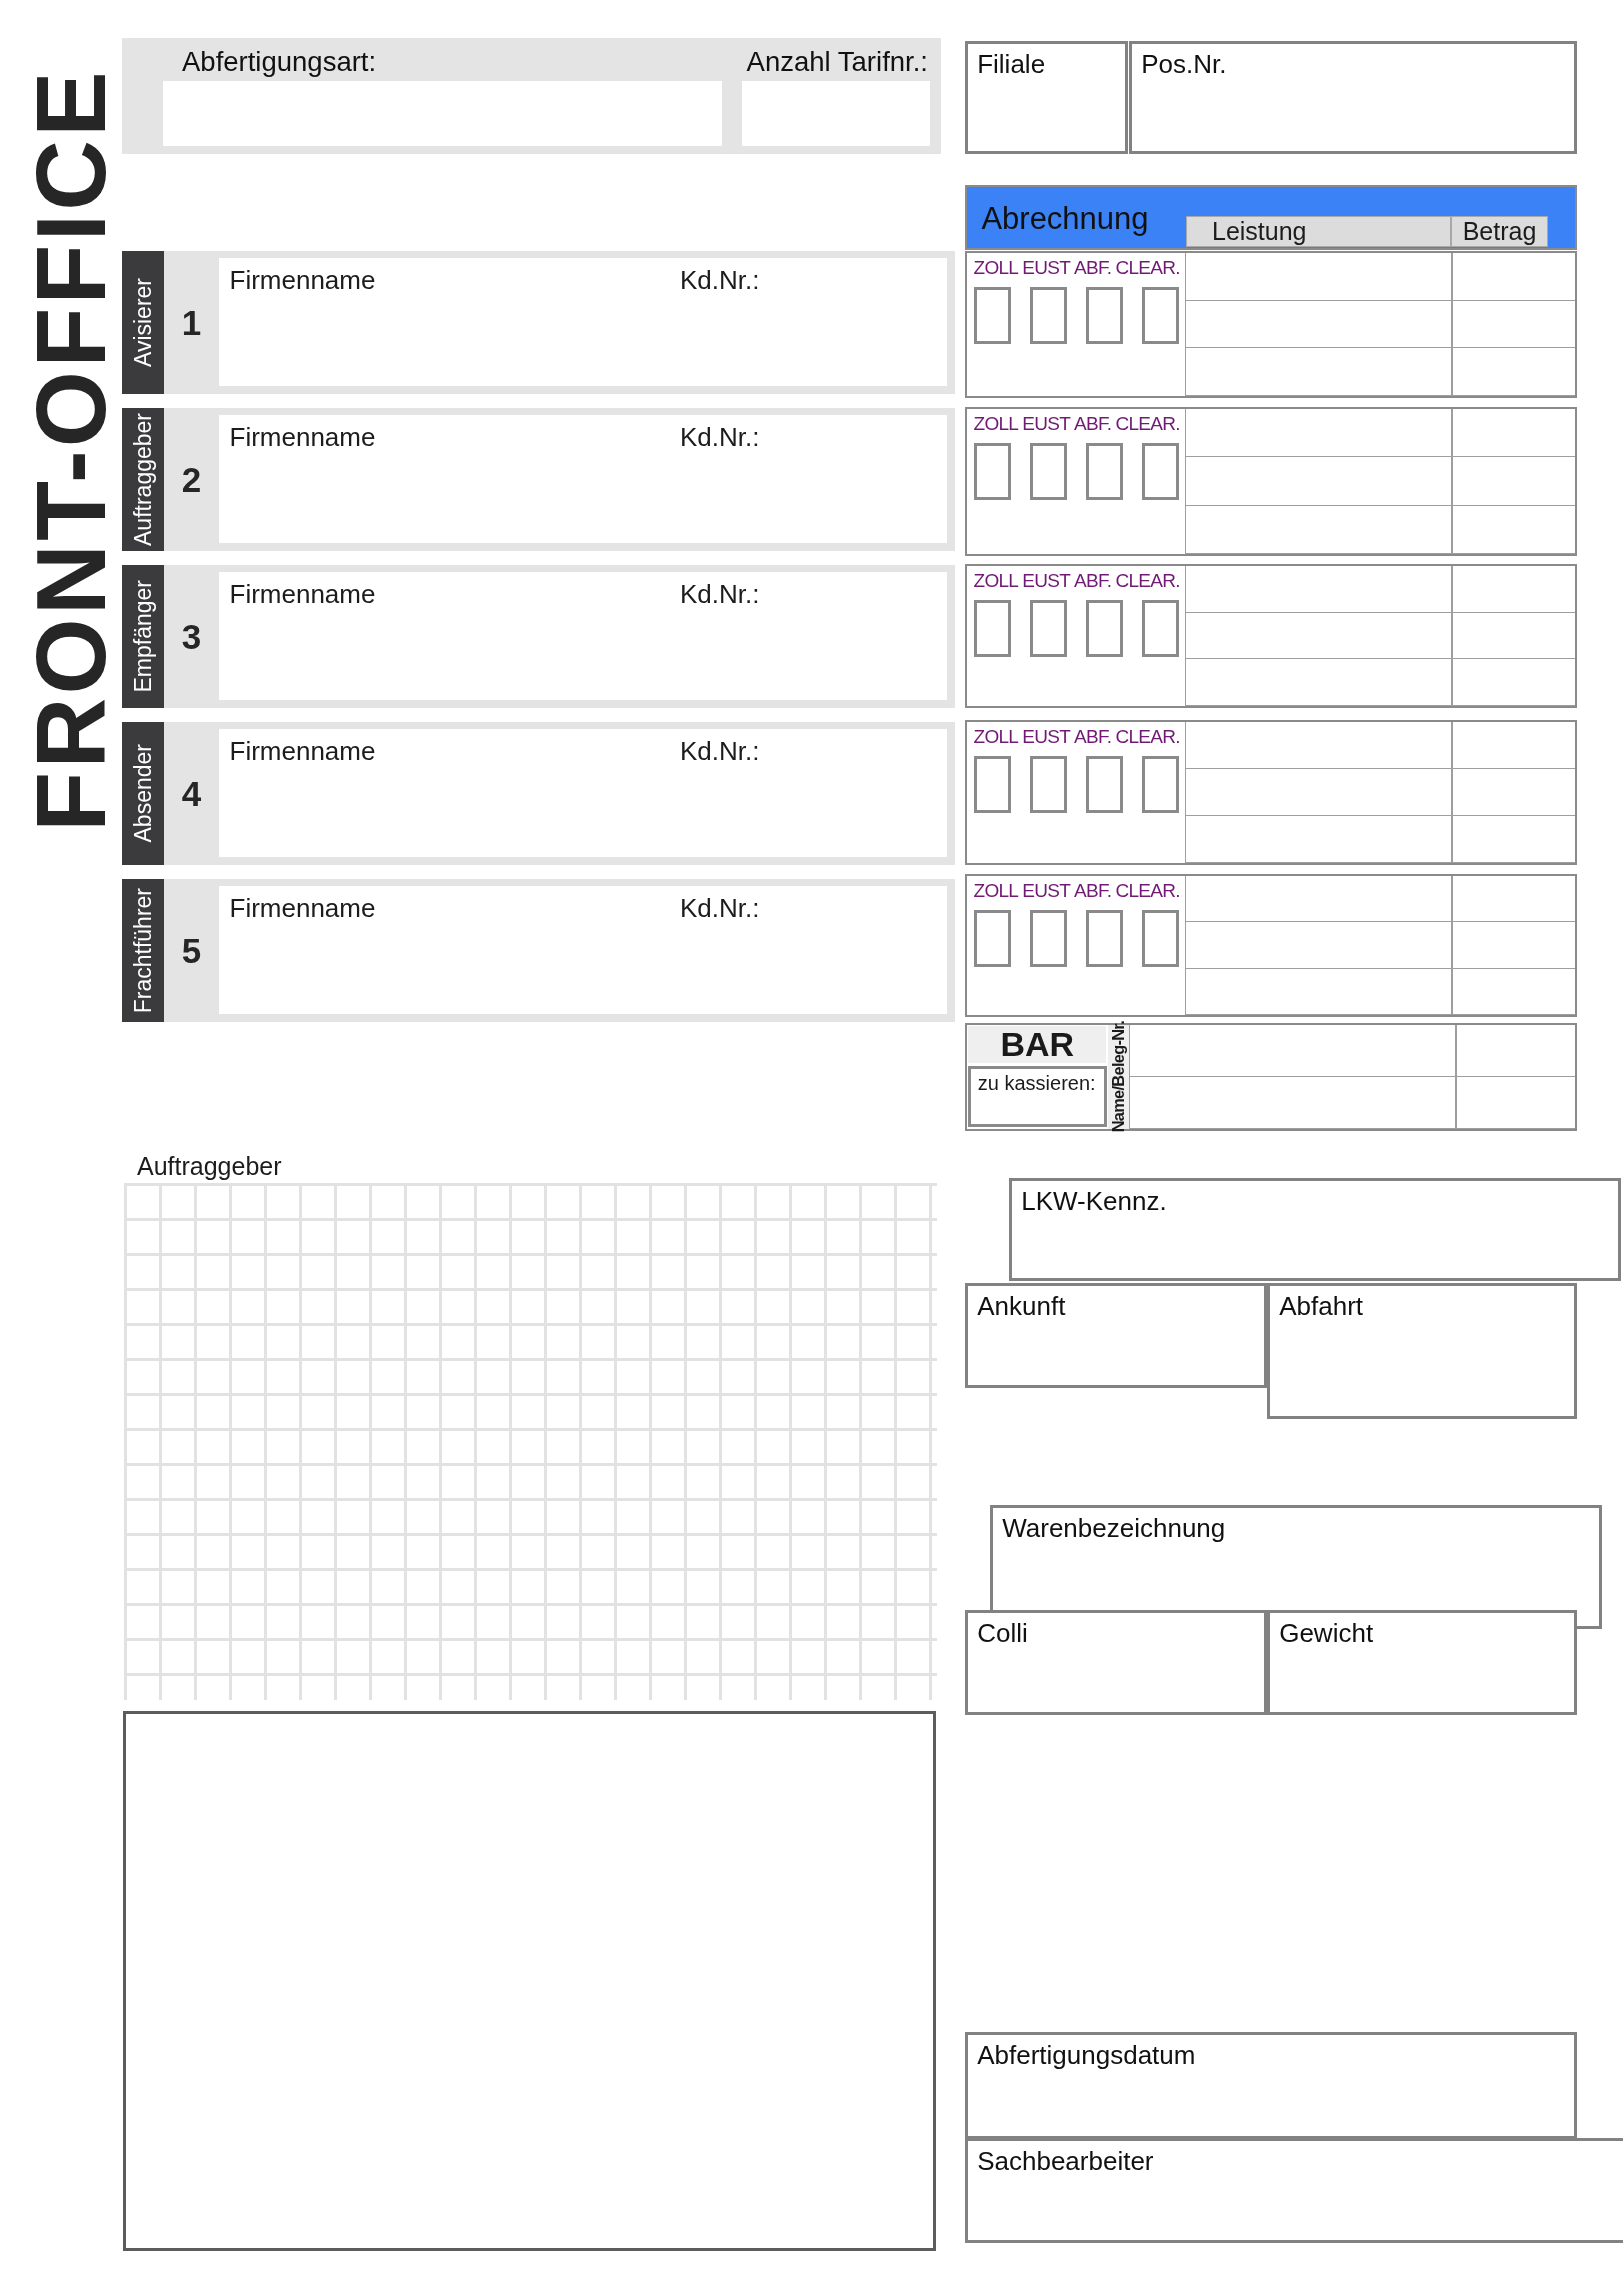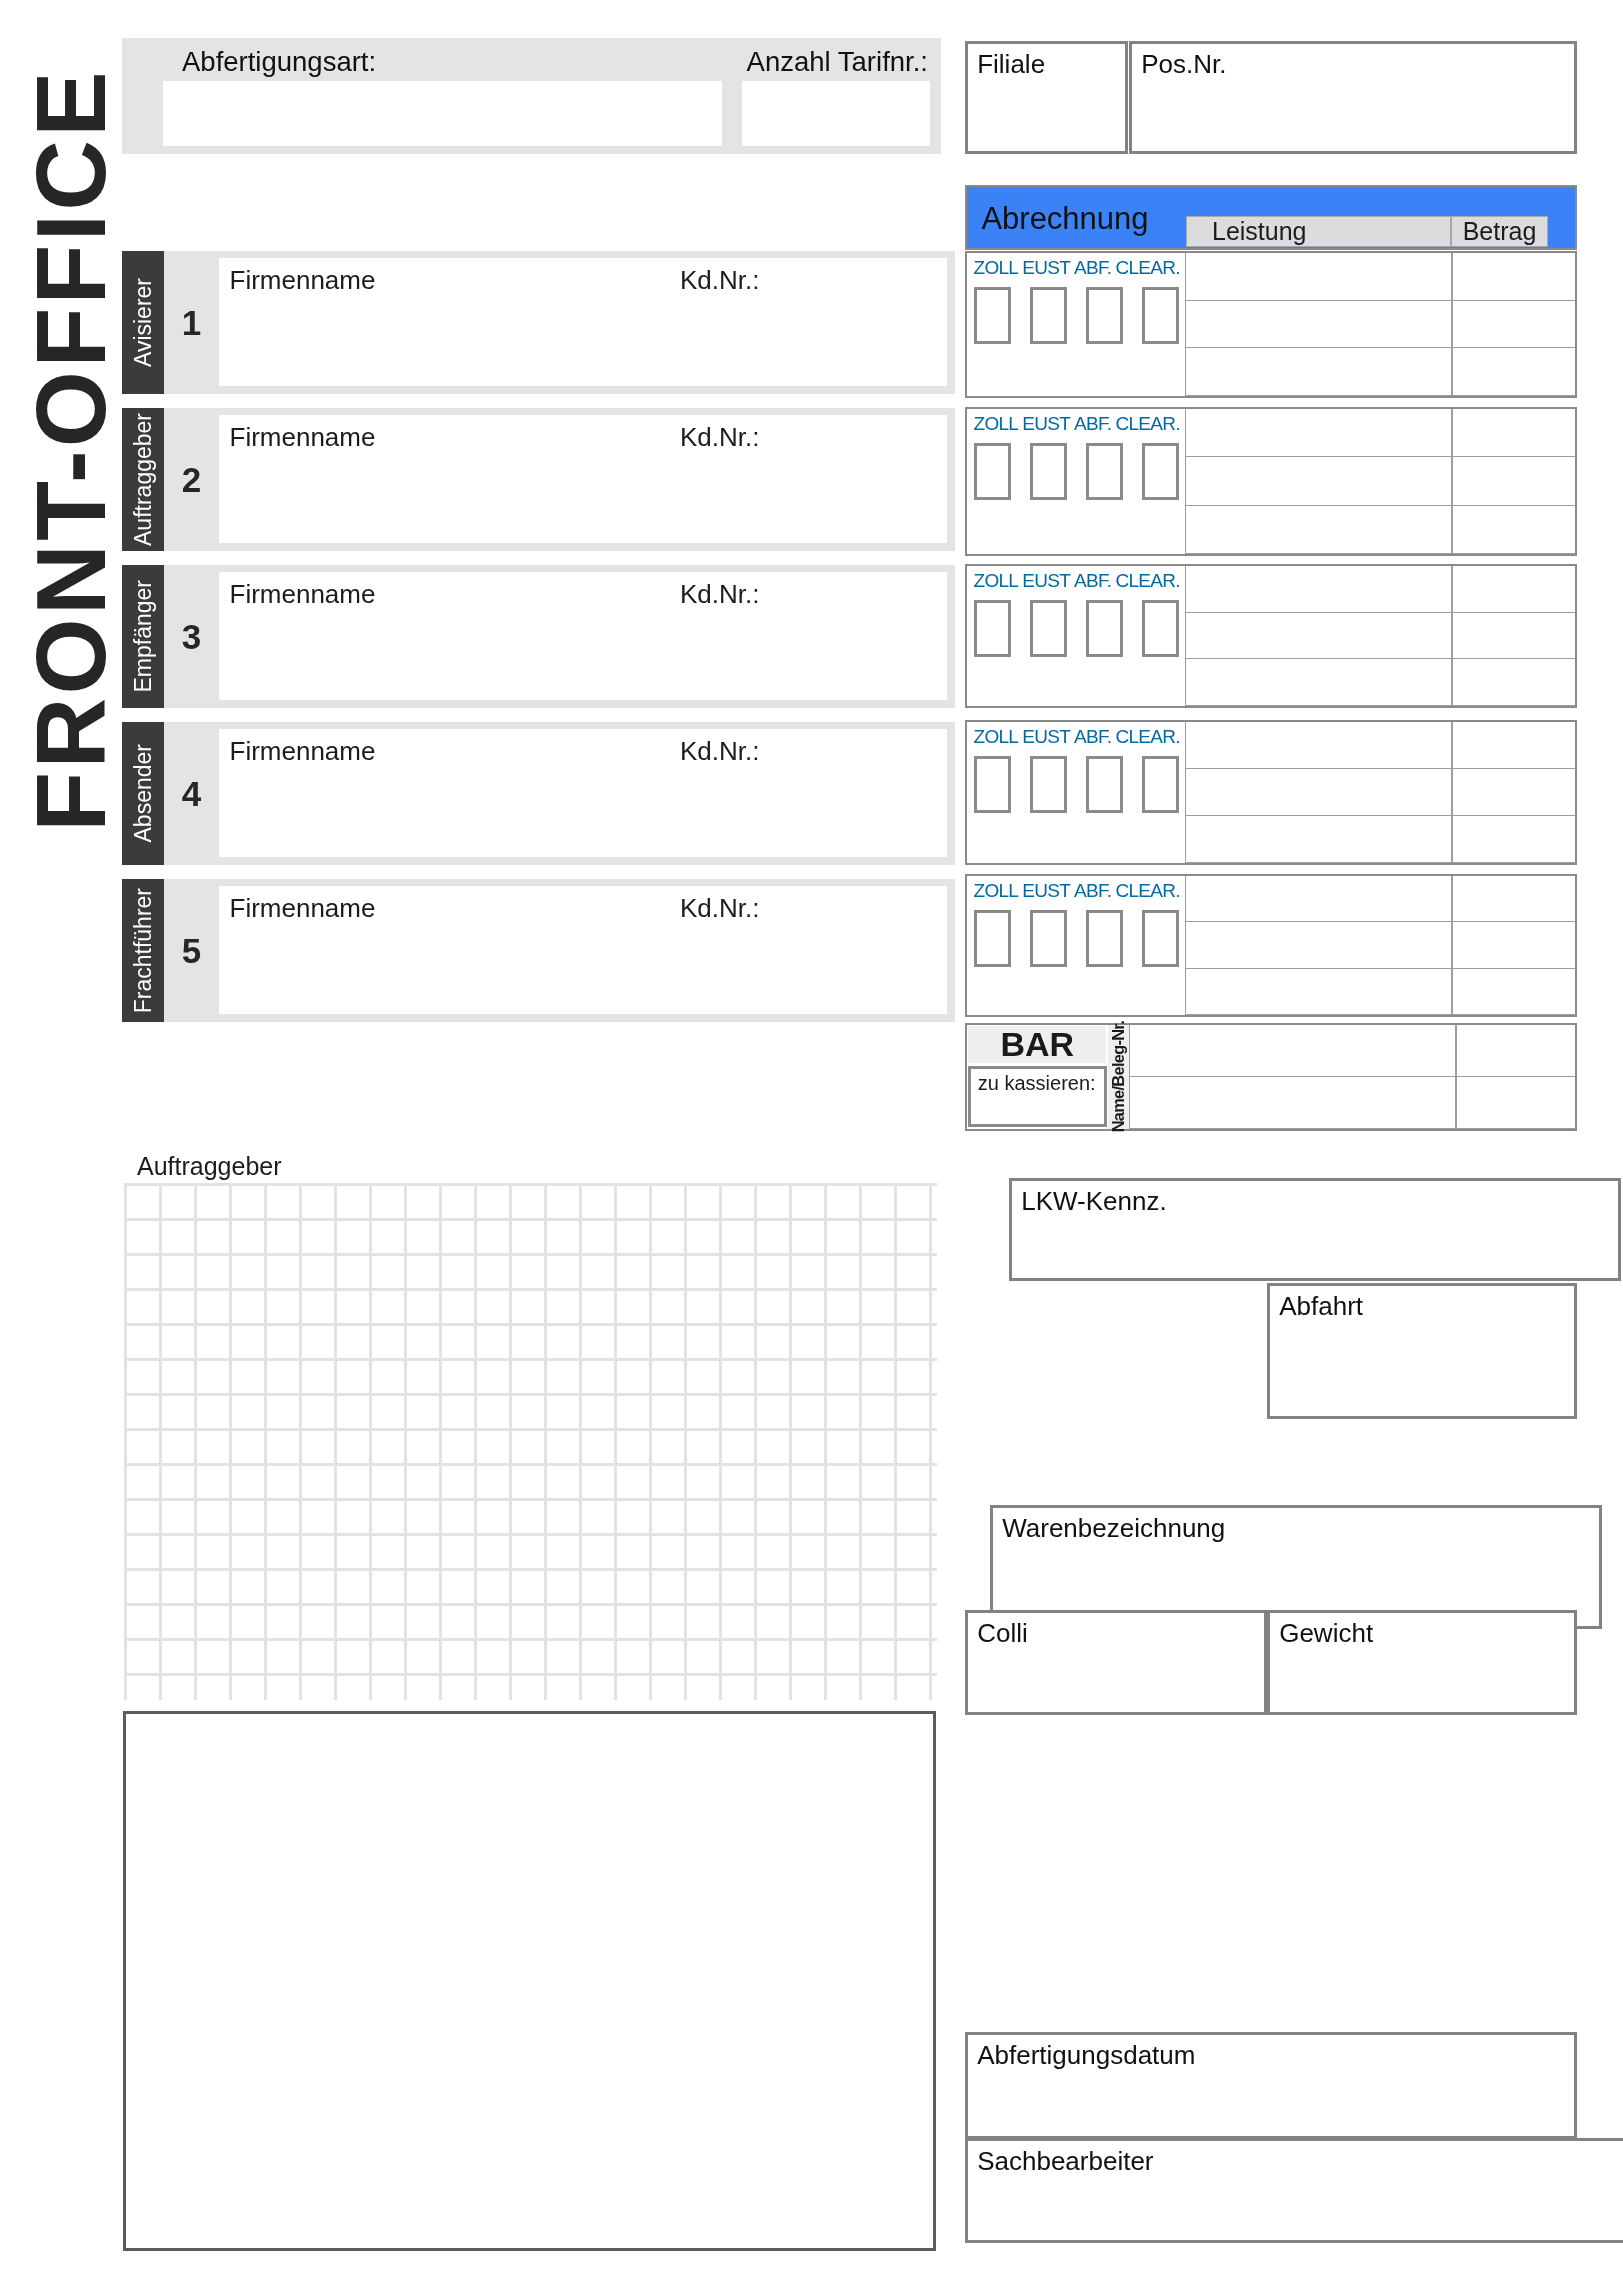--- a/index.html
+++ b/index.html
@@ -41,21 +41,21 @@
           display:flex; align-items:center; justify-content:center; font-size:35px; font-weight:bold; color:#262626; }
   .pbox { position:absolute; left:97px; top:7.2px; width:728px; height:128px; background:#ffffff; }
   .pbox .fn { position:absolute; left:10.5px; top:6.5px; font-size:26px; }
   .pbox .kd { position:absolute; left:461px; top:6.5px; font-size:26px; }
 
   
   .rsec { position:absolute; left:965px; width:612px; background:#ffffff;
           border:2.6px solid #8a8a8a; box-sizing:border-box; }
   .cbzone { position:absolute; left:0; top:0; width:219px; height:100%;
             border-right:1.3px solid #9e9e9e; box-sizing:border-box; padding:3.9px 5.2px 0 6.5px; }
-  .cblabels { display:flex; justify-content:space-between; font-size:19px; letter-spacing:-0.7px; color:#0369a1; }
+  .cblabels { display:flex; justify-content:space-between; font-size:19px; letter-spacing:-0.7px; color:#701a75; }
   .cbrow { display:flex; justify-content:space-between; margin-top:7.9px; padding:0 1.3px 0 0; }
   .cb { width:31px; height:51px; border:3.9px solid #8a8a8a; background:#ffffff; }
   .rows { position:absolute; left:219px; right:0; top:0; bottom:0; display:flex; flex-direction:column; }
   .rows .r { flex:1; border-bottom:1.3px solid #9e9e9e; }
   .rows .r:last-child { border-bottom:none; }
   .vline { position:absolute; left:265px; top:0; bottom:0; width:2px; background:#9e9e9e; }
 
   
   .bar-sec { position:absolute; left:965px; top:1023px; width:612px; height:108px;
              background:#ffffff; border:2.6px solid #8a8a8a; box-sizing:border-box; }
@@ -293,20 +293,23 @@
     </div>
   </div>
 
   <div class="anm-label">Auftraggeber</div>
   <div class="anm-grid"></div>
   <div class="big-box"></div>
 
   <div class="fbox" style="left:965px; top:1178px; width:612px; height:103px;margin-left:44px;">
     <span class="lbl">LKW-Kennz.</span>
   </div>
+  <div class="fbox" style="left:965px; top:1283px; width:302px; height:105px;">
+    <span class="lbl">Ankunft</span>
+  </div>
   <div class="fbox" style="left:1267px; top:1283px; width:310px; height:136px;">
     <span class="lbl">Abfahrt</span>
   </div>
 
   <div class="fbox" style="left:990px; top:1505px; width:612px; height:124px;">
     <span class="lbl">Warenbezeichnung</span>
   </div>
   <div class="fbox" style="left:965px; top:1610px; width:302px; height:105px;">
     <span class="lbl">Colli</span>
   </div>

